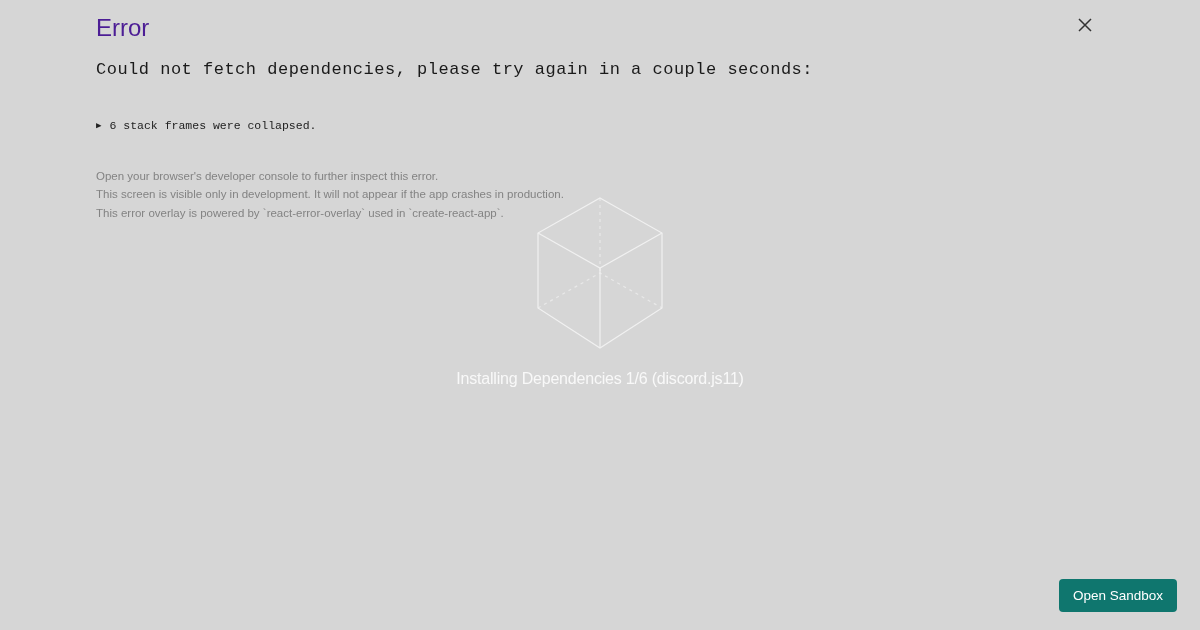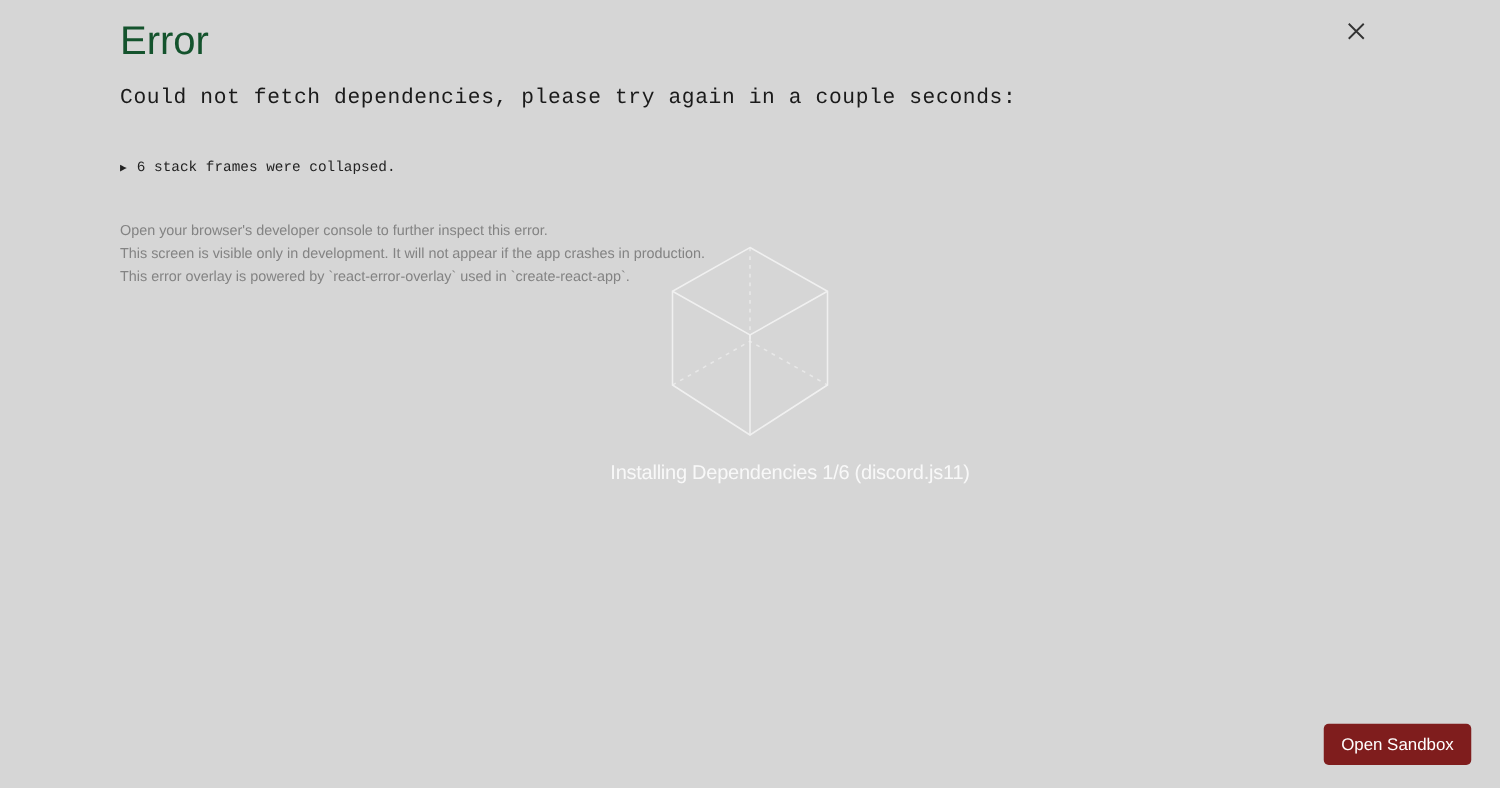--- a/index.html
+++ b/index.html
@@ -28,21 +28,20 @@
       position: absolute;
       left: 50%;
       top: 370px;
       transform: translateX(-50%);
       color: #fff;
       font-size: 16px;
       font-weight: 400;
       letter-spacing: -0.2px;
       opacity: 0.85;
       white-space: nowrap;
-      margin-left: 32px;
     }
     .overlay {
       position: absolute;
       top: 0;
       left: 0;
       right: 0;
       padding: 14px 96px 0 96px;
     }
     .close-btn {
       position: absolute;
@@ -53,22 +52,22 @@
       cursor: pointer;
       color: #555;
     }
     .close-btn svg {
       width: 14px;
       height: 14px;
       stroke: #333;
       stroke-width: 1.5;
     }
     .error-title {
-      color: #14532d;
-      font-size: 32px;
+      color: #4c1d95;
+      font-size: 24px;
       font-weight: 400;
       margin-bottom: 18px;
       letter-spacing: 0px;
     }
     .error-message {
       font-family: "Menlo", "Consolas", "Courier New", monospace;
       font-size: 17px;
       color: #1a1a1a;
       margin-bottom: 40px;
       letter-spacing: 0.5px;
@@ -92,21 +91,21 @@
       color: #838383;
       line-height: 1.5;
     }
     .help-text div {
       margin-bottom: 1px;
     }
     .open-sandbox {
       position: absolute;
       bottom: 18px;
       right: 23px;
-      background: #7f1d1d;
+      background: #0f766e;
       color: #fff;
       font-size: 13.5px;
       padding: 9px 14px;
       border-radius: 4px;
       border: none;
       cursor: pointer;
       font-family: inherit;
     }
   </style>
 </head>

